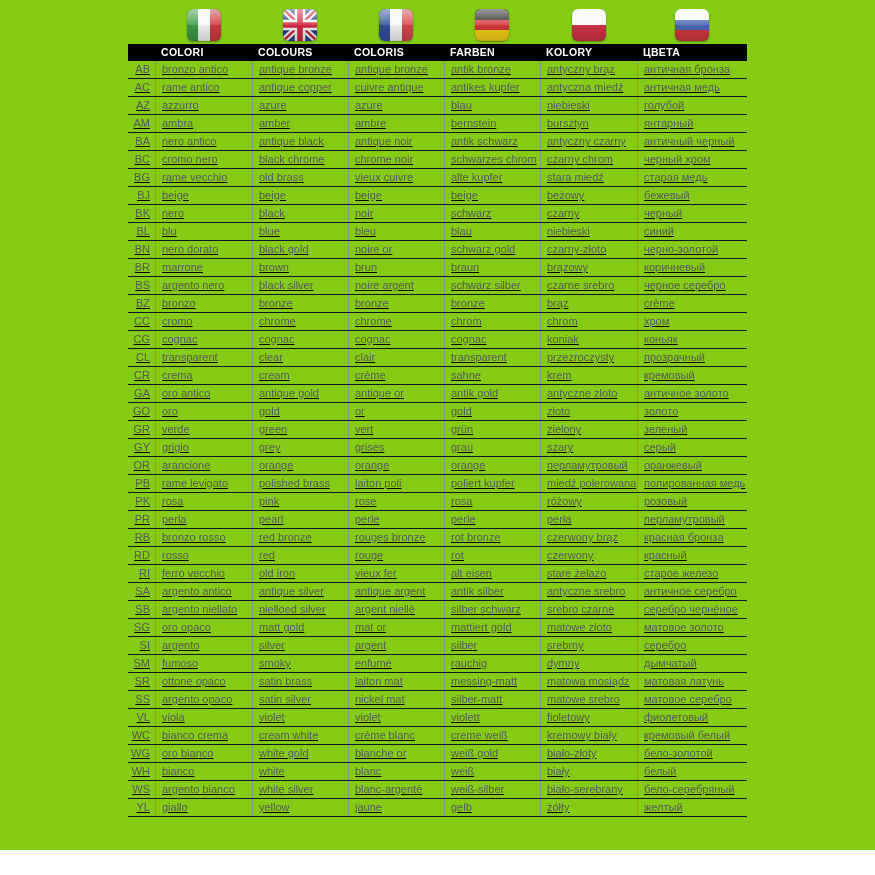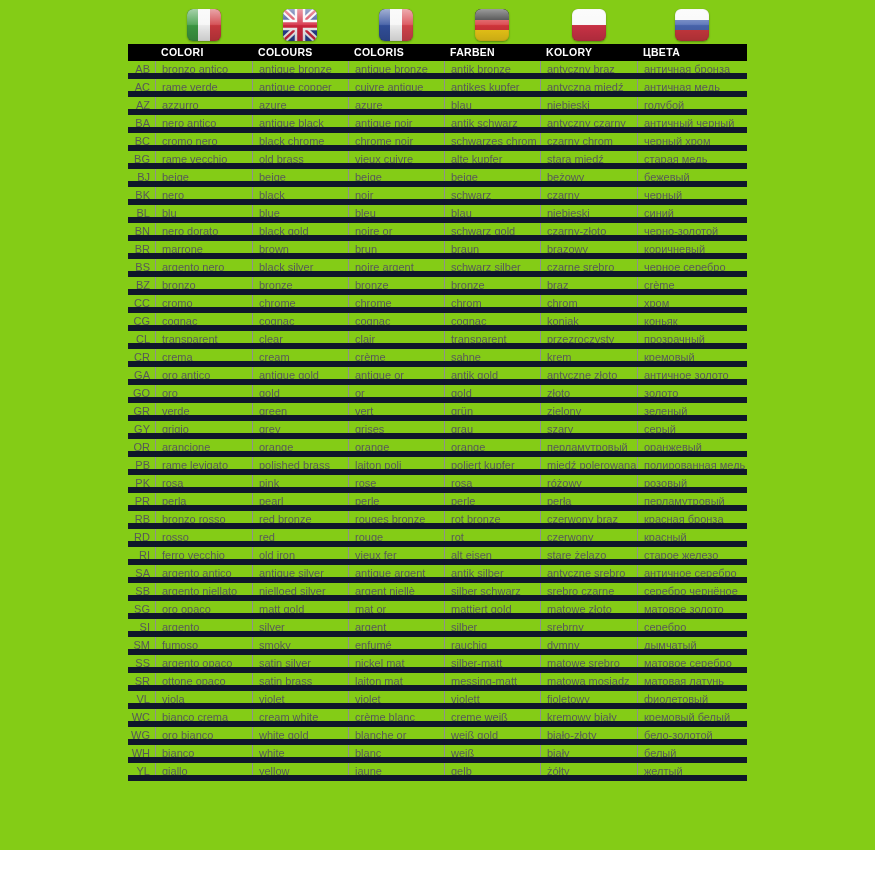--- a/index.html
+++ b/index.html
@@ -34,21 +34,21 @@
     display:grid;grid-template-columns:27px 97px 96px 96px 96px 97px 110px;align-items:center;
   }
   .header-label{
     color:#ffffff;font-size:10.5px;font-weight:bold;letter-spacing:.3px;
     padding-left:6px;line-height:17px;white-space:nowrap;
   }
   
   .table-body{position:absolute;left:128px;top:61px;width:619px;}
   .row{
     display:grid;grid-template-columns:27px 97px 96px 96px 96px 97px 110px;
-    height:18px;box-sizing:border-box;border-bottom:6px solid #0f172a;
+    height:18px;box-sizing:border-box;border-bottom:1px solid #0f172a;text-decoration:underline;
   }
   .cell{
     font-size:11px;color:#58595b;line-height:17px;padding-left:6px;
     border-left:1px solid #8f8f8f;white-space:nowrap;overflow:hidden;box-sizing:border-box;
   }
   .cell.code{text-align:right;padding-left:0;padding-right:5px;border-left:none;color:#565759;}
 </style>
 </head>
 <body>
 
@@ -99,37 +99,46 @@
         <div class="cell code">AB</div>
         <div class="cell">bronzo antico</div>
         <div class="cell">antique bronze</div>
         <div class="cell">antique bronze</div>
         <div class="cell">antik bronze</div>
         <div class="cell">antyczny brąz</div>
         <div class="cell">античная бронза</div>
       </div>
       <div class="row">
         <div class="cell code">AC</div>
-        <div class="cell">rame verde</div>
+        <div class="cell">rame antico</div>
         <div class="cell">antique copper</div>
         <div class="cell">cuivre antique</div>
         <div class="cell">antikes kupfer</div>
         <div class="cell">antyczna miedź</div>
         <div class="cell">античная медь</div>
       </div>
       <div class="row">
         <div class="cell code">AZ</div>
         <div class="cell">azzurro</div>
         <div class="cell">azure</div>
         <div class="cell">azure</div>
         <div class="cell">blau</div>
         <div class="cell">niebieski</div>
         <div class="cell">голубой</div>
       </div>
       <div class="row">
+        <div class="cell code">AM</div>
+        <div class="cell">ambra</div>
+        <div class="cell">amber</div>
+        <div class="cell">ambre</div>
+        <div class="cell">bernstein</div>
+        <div class="cell">bursztyn</div>
+        <div class="cell">янтарный</div>
+      </div>
+      <div class="row">
         <div class="cell code">BA</div>
         <div class="cell">nero antico</div>
         <div class="cell">antique black</div>
         <div class="cell">antique noir</div>
         <div class="cell">antik schwarz</div>
         <div class="cell">antyczny czarny</div>
         <div class="cell">античный черный</div>
       </div>
       <div class="row">
         <div class="cell code">BC</div>
@@ -386,38 +395,38 @@
       <div class="row">
         <div class="cell code">SM</div>
         <div class="cell">fumoso</div>
         <div class="cell">smoky</div>
         <div class="cell">enfumé</div>
         <div class="cell">rauchig</div>
         <div class="cell">dymny</div>
         <div class="cell">дымчатый</div>
       </div>
       <div class="row">
+        <div class="cell code">SR</div>
+        <div class="cell">ottone opaco</div>
+        <div class="cell">satin brass</div>
+        <div class="cell">laiton mat</div>
+        <div class="cell">messing-matt</div>
+        <div class="cell">matowa mosiądz</div>
+        <div class="cell">матовая латунь</div>
+      </div>
+      <div class="row">
         <div class="cell code">SS</div>
         <div class="cell">argento opaco</div>
         <div class="cell">satin silver</div>
         <div class="cell">nickel mat</div>
         <div class="cell">silber-matt</div>
         <div class="cell">matowe srebro</div>
         <div class="cell">матовое серебро</div>
       </div>
       <div class="row">
-        <div class="cell code">SR</div>
-        <div class="cell">ottone opaco</div>
-        <div class="cell">satin brass</div>
-        <div class="cell">laiton mat</div>
-        <div class="cell">messing-matt</div>
-        <div class="cell">matowa mosiądz</div>
-        <div class="cell">матовая латунь</div>
-      </div>
-      <div class="row">
         <div class="cell code">VL</div>
         <div class="cell">viola</div>
         <div class="cell">violet</div>
         <div class="cell">violet</div>
         <div class="cell">violett</div>
         <div class="cell">fioletowy</div>
         <div class="cell">фиолетовый</div>
       </div>
       <div class="row">
         <div class="cell code">WC</div>
@@ -440,20 +449,29 @@
       <div class="row">
         <div class="cell code">WH</div>
         <div class="cell">bianco</div>
         <div class="cell">white</div>
         <div class="cell">blanc</div>
         <div class="cell">weiß</div>
         <div class="cell">biały</div>
         <div class="cell">белый</div>
       </div>
       <div class="row">
+        <div class="cell code">WS</div>
+        <div class="cell">argento bianco</div>
+        <div class="cell">white silver</div>
+        <div class="cell">blanc-argenté</div>
+        <div class="cell">weiß-silber</div>
+        <div class="cell">biało-serebrany</div>
+        <div class="cell">бело-серебряный</div>
+      </div>
+      <div class="row">
         <div class="cell code">YL</div>
         <div class="cell">giallo</div>
         <div class="cell">yellow</div>
         <div class="cell">jaune</div>
         <div class="cell">gelb</div>
         <div class="cell">żółty</div>
         <div class="cell">желтый</div>
       </div>
     </div>
 

